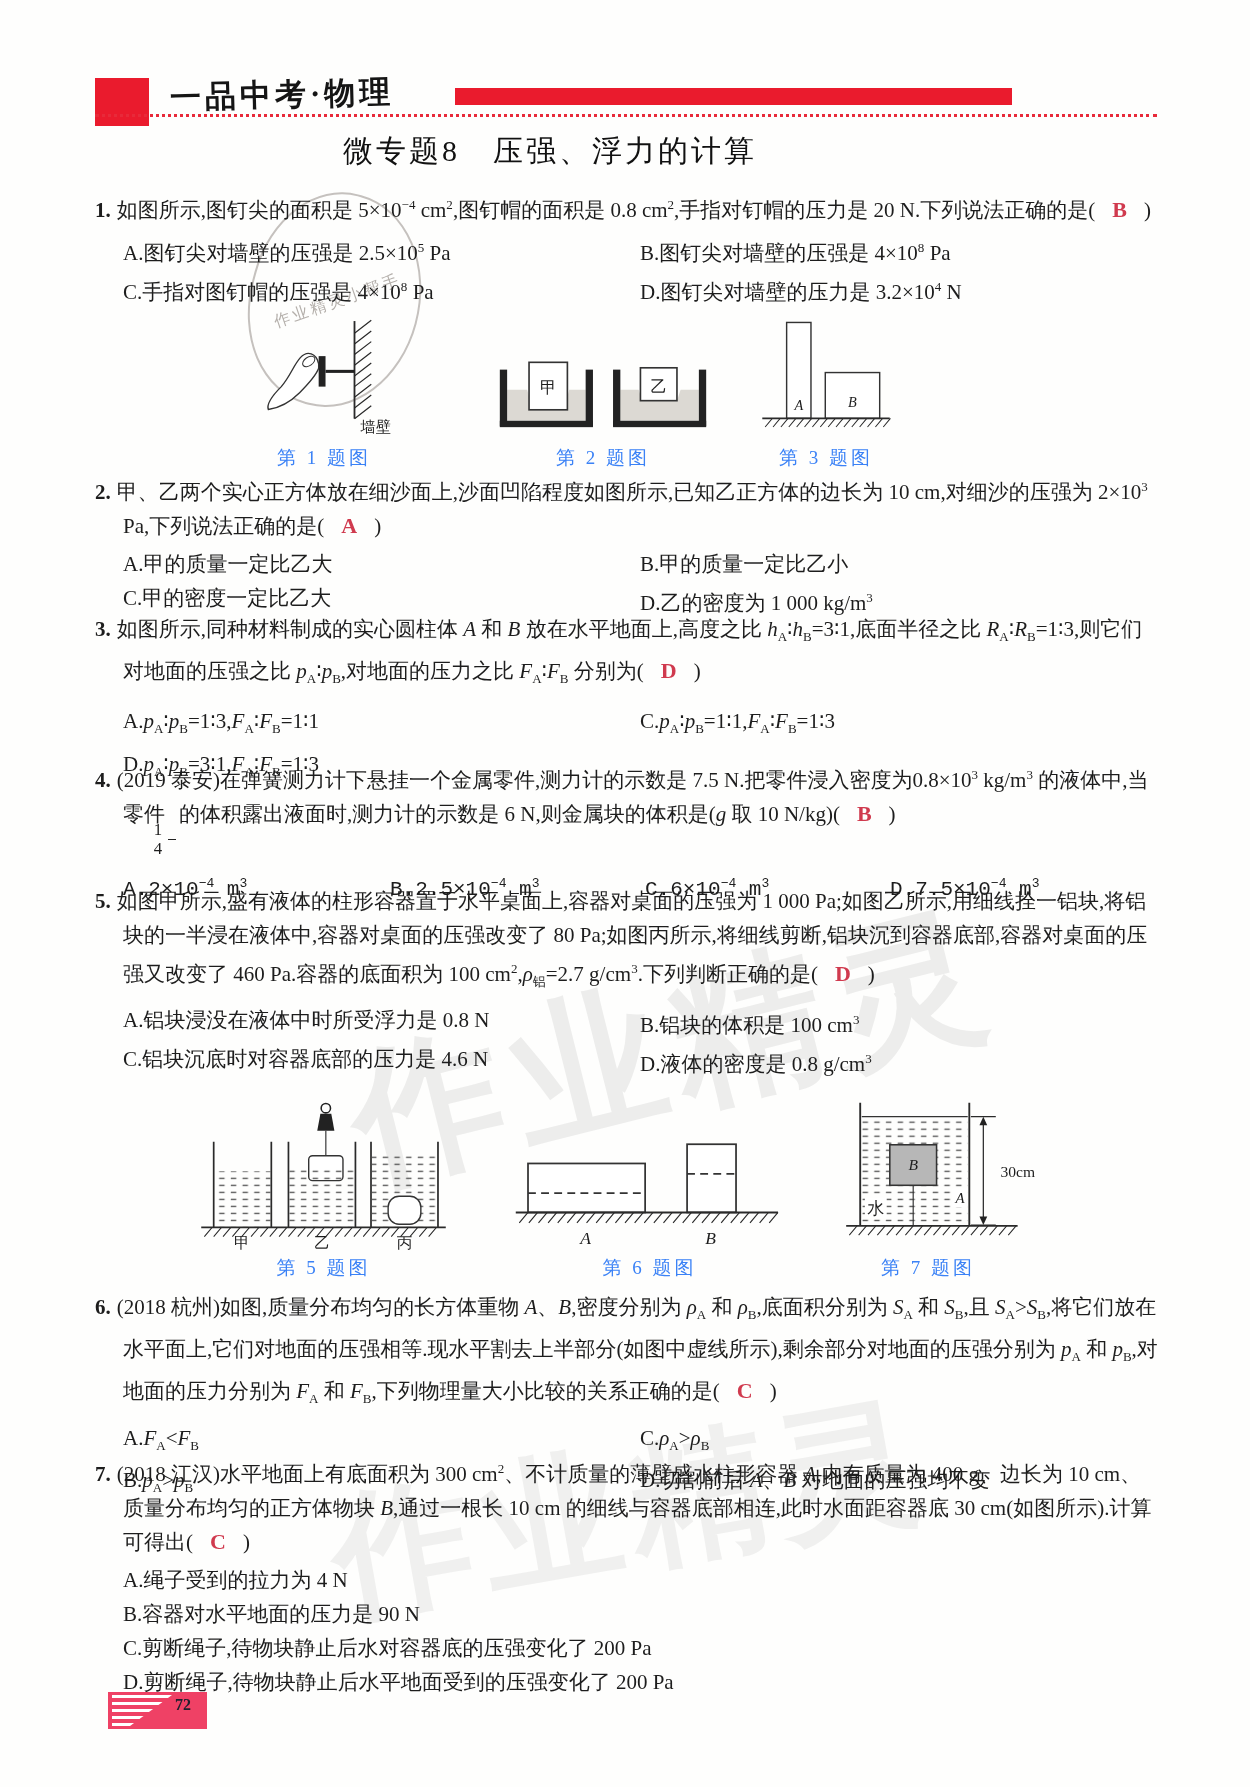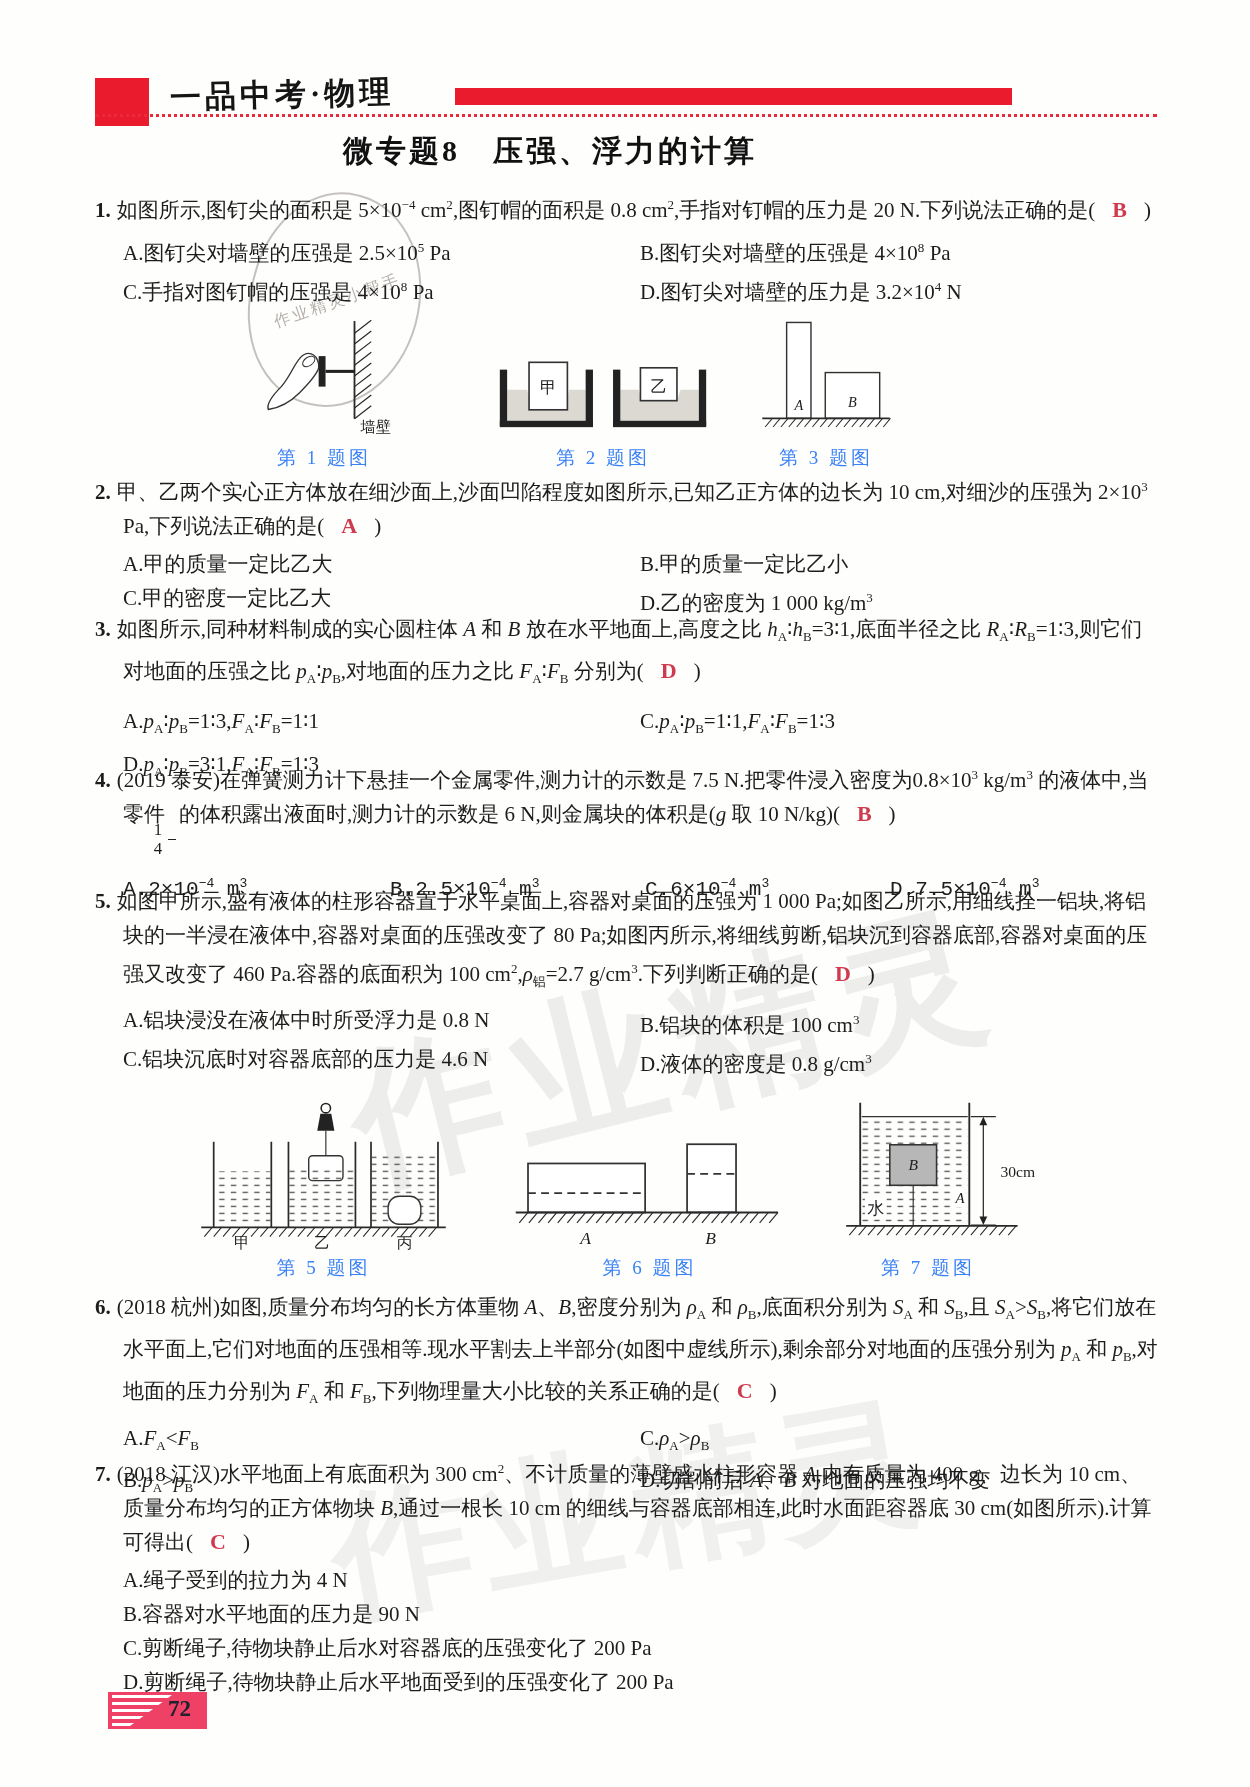--- a/index.html
+++ b/index.html
@@ -9,21 +9,21 @@
     overflow:hidden; margin:0 auto;
   }
   .abs { position:absolute; }
 
   
   .hsq { left:95px; top:78px; width:54px; height:48px; background:#ea1b2d; }
   .hbrand { left:170px; top:74px; font-size:31px; font-weight:bold; letter-spacing:4px;
             transform:rotate(-1.5deg); color:#151515; }
   .hbar { left:455px; top:88px; width:557px; height:17px; background:#ea1b2d; }
   .hdots { left:95px; top:114px; width:1062px; height:0; border-top:3px dotted #e82a3a; }
-  .title { left:0; right:150px; top:131px; text-align:center; font-size:30px; font-weight:bold;
+  .title { left:0; right:150px; top:131px; text-align:center; font-size:30px; font-weight:normal;
            letter-spacing:3px; color:#111; }
 
   
   .q { position:absolute; left:95px; right:90px; }
   .qt { margin:0; padding-left:28px; text-indent:-28px; font-size:21px; line-height:34px; }
   .qn { font-weight:bold; padding-right:6px; }
   .ans { color:#d03a4e; font-weight:bold; margin:0 17px; font-size:22px; }
   sup,sub { font-size:0.62em; }
   i { font-style:italic; }
   .opts { padding-left:28px; margin-top:4px; font-size:21px; line-height:34px; }
@@ -52,21 +52,21 @@
            transform:rotate(15deg); pointer-events:none; }
   .stamp-text { position:absolute; left:-24px; top:96px; width:220px; text-align:center;
                 transform:rotate(-34deg); font-size:16px; letter-spacing:3px;
                 color:rgba(118,110,102,0.55); }
 
   
   .badge { position:absolute; left:108px; top:1692px; width:99px; height:37px; background:#ef4165; }
   .badge-stripes { position:absolute; left:4px; top:3px; bottom:3px; width:60px;
                    background:repeating-linear-gradient(to bottom,#fff 0 3px, rgba(255,255,255,0) 3px 7px);
                    clip-path:polygon(0 0,100% 0,30% 100%,0 100%); }
-  .badge-num { position:absolute; right:16px; top:4px; font-size:23px; font-weight:bold; color:#20202e; }
+  .badge-num { position:absolute; right:16px; top:4px; font-size:16px; font-weight:bold; color:#20202e; }
 </style>
 </head>
 <body>
 
 <div class="page">
 
   <div class="wm wm1">作业精灵</div>
   <div class="wm wm2">作业精灵</div>
   <div class="stamp">
     <div class="stamp-text">作业精灵小帮手</div>

